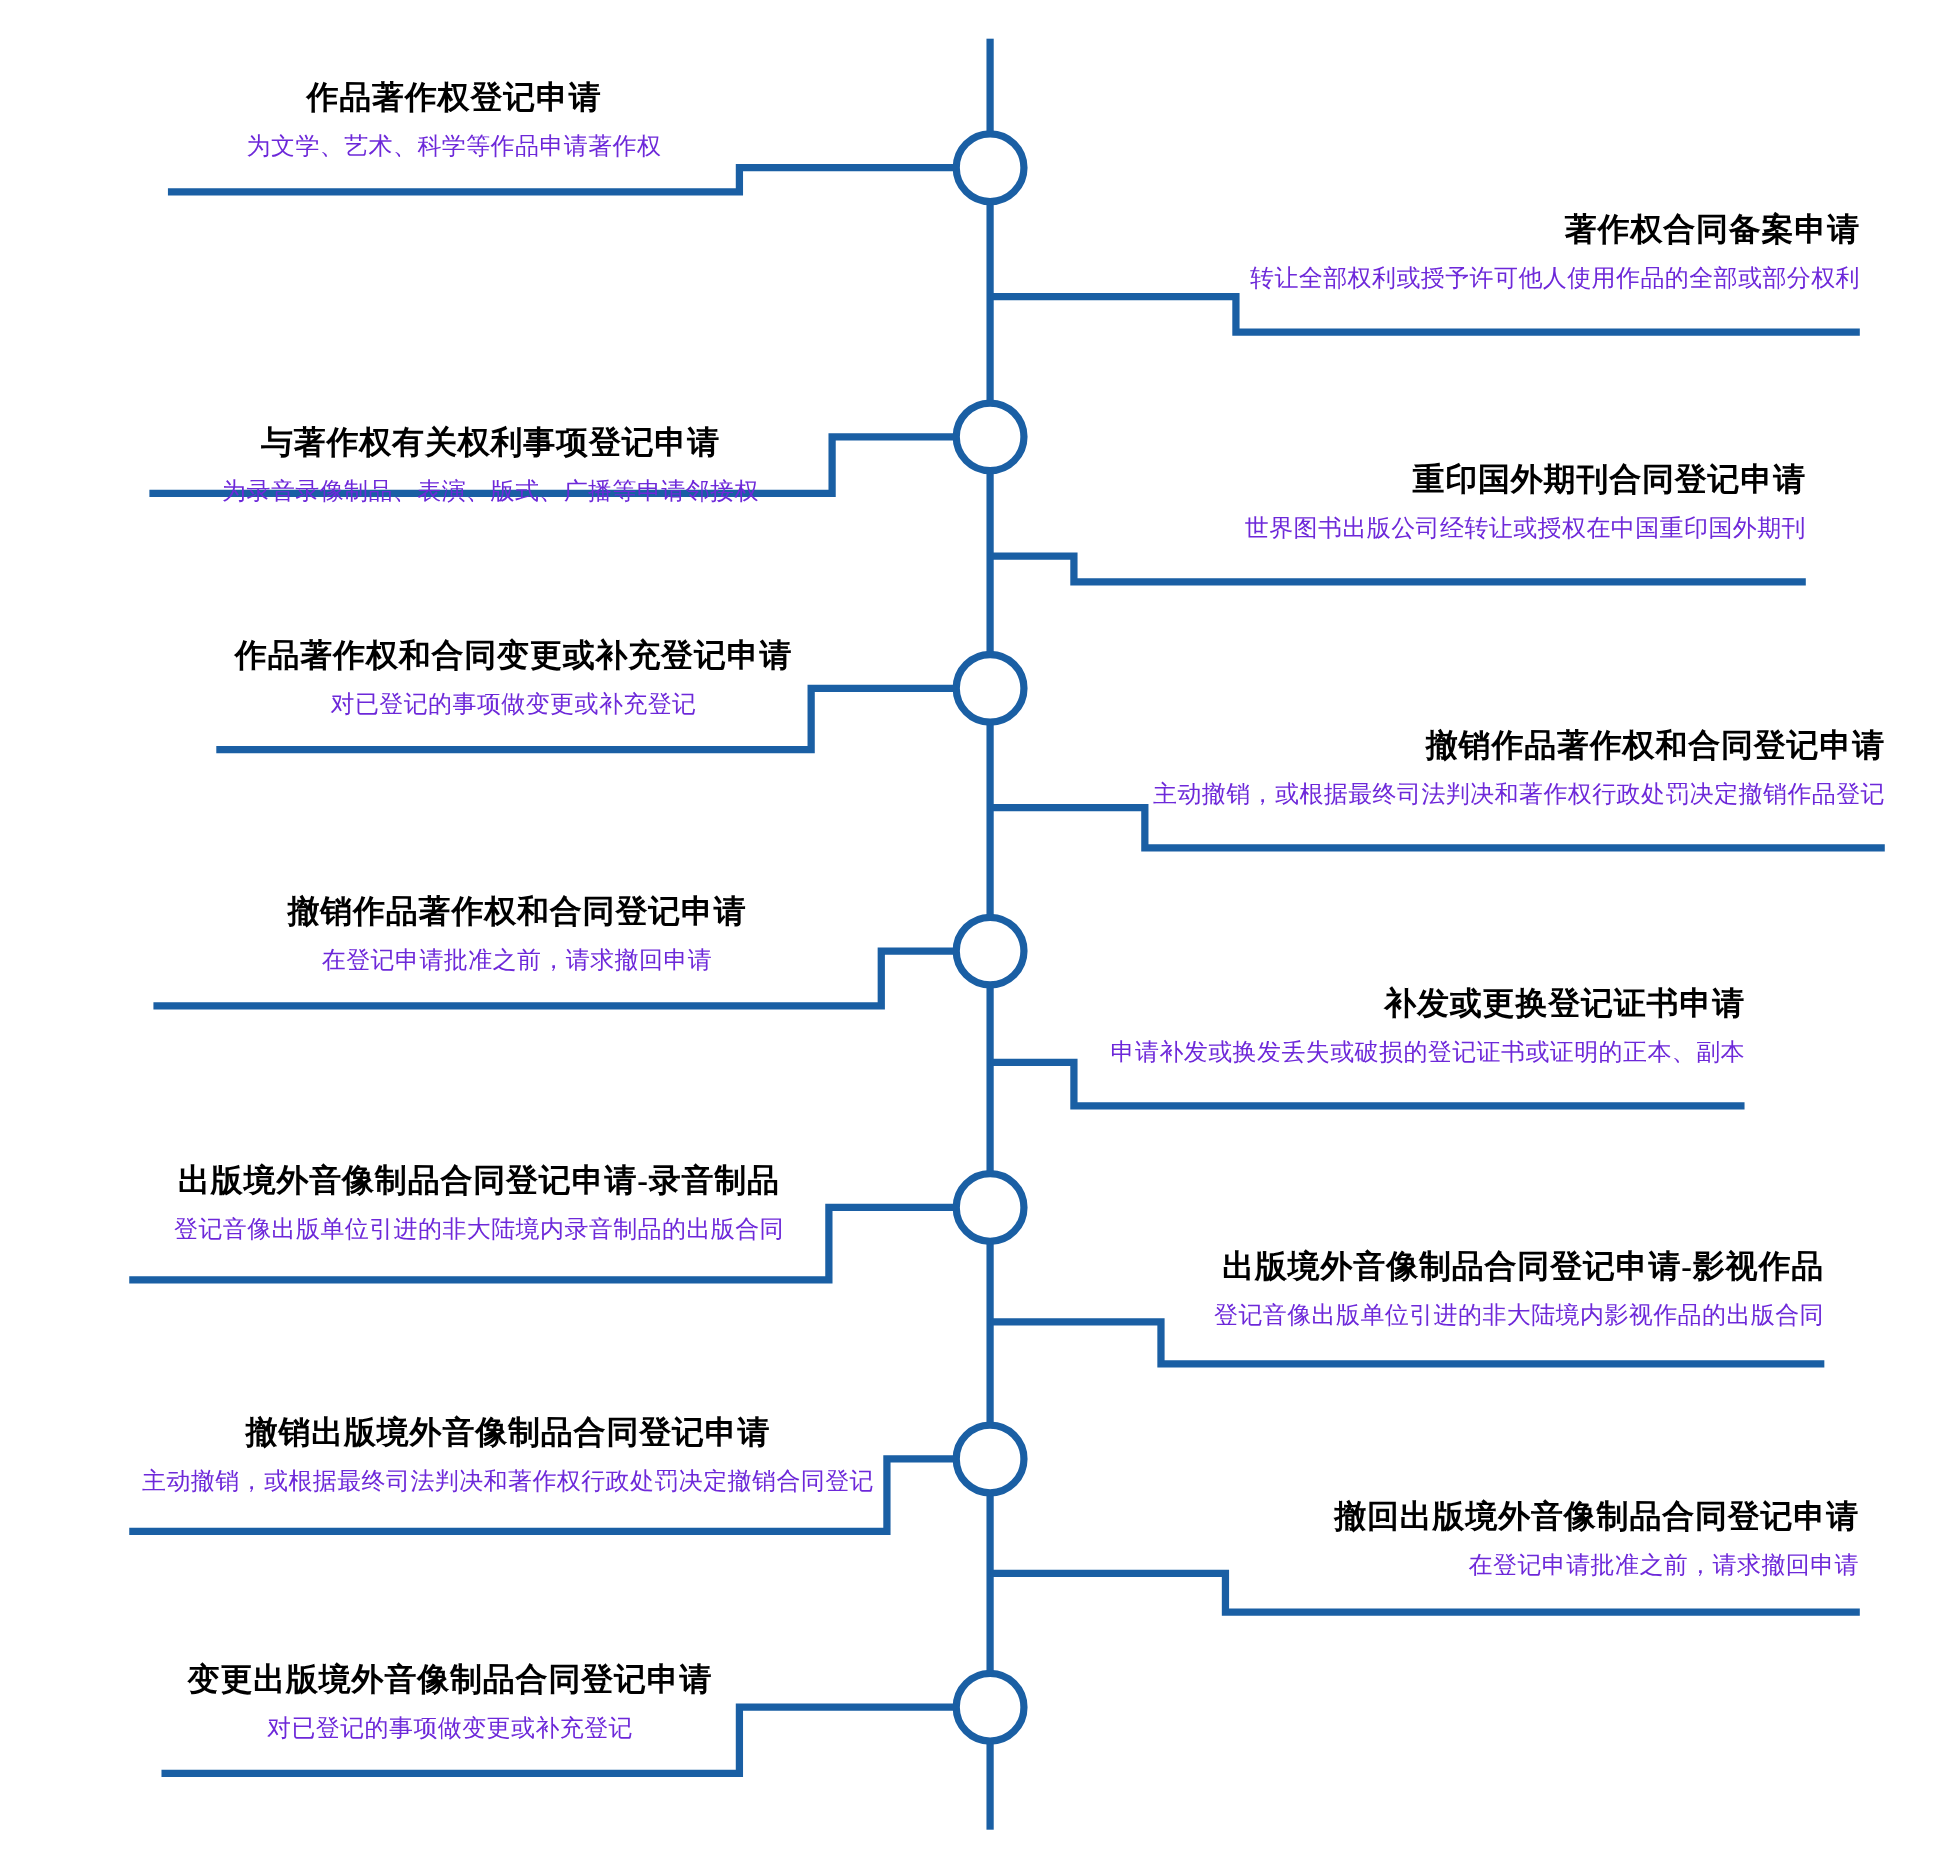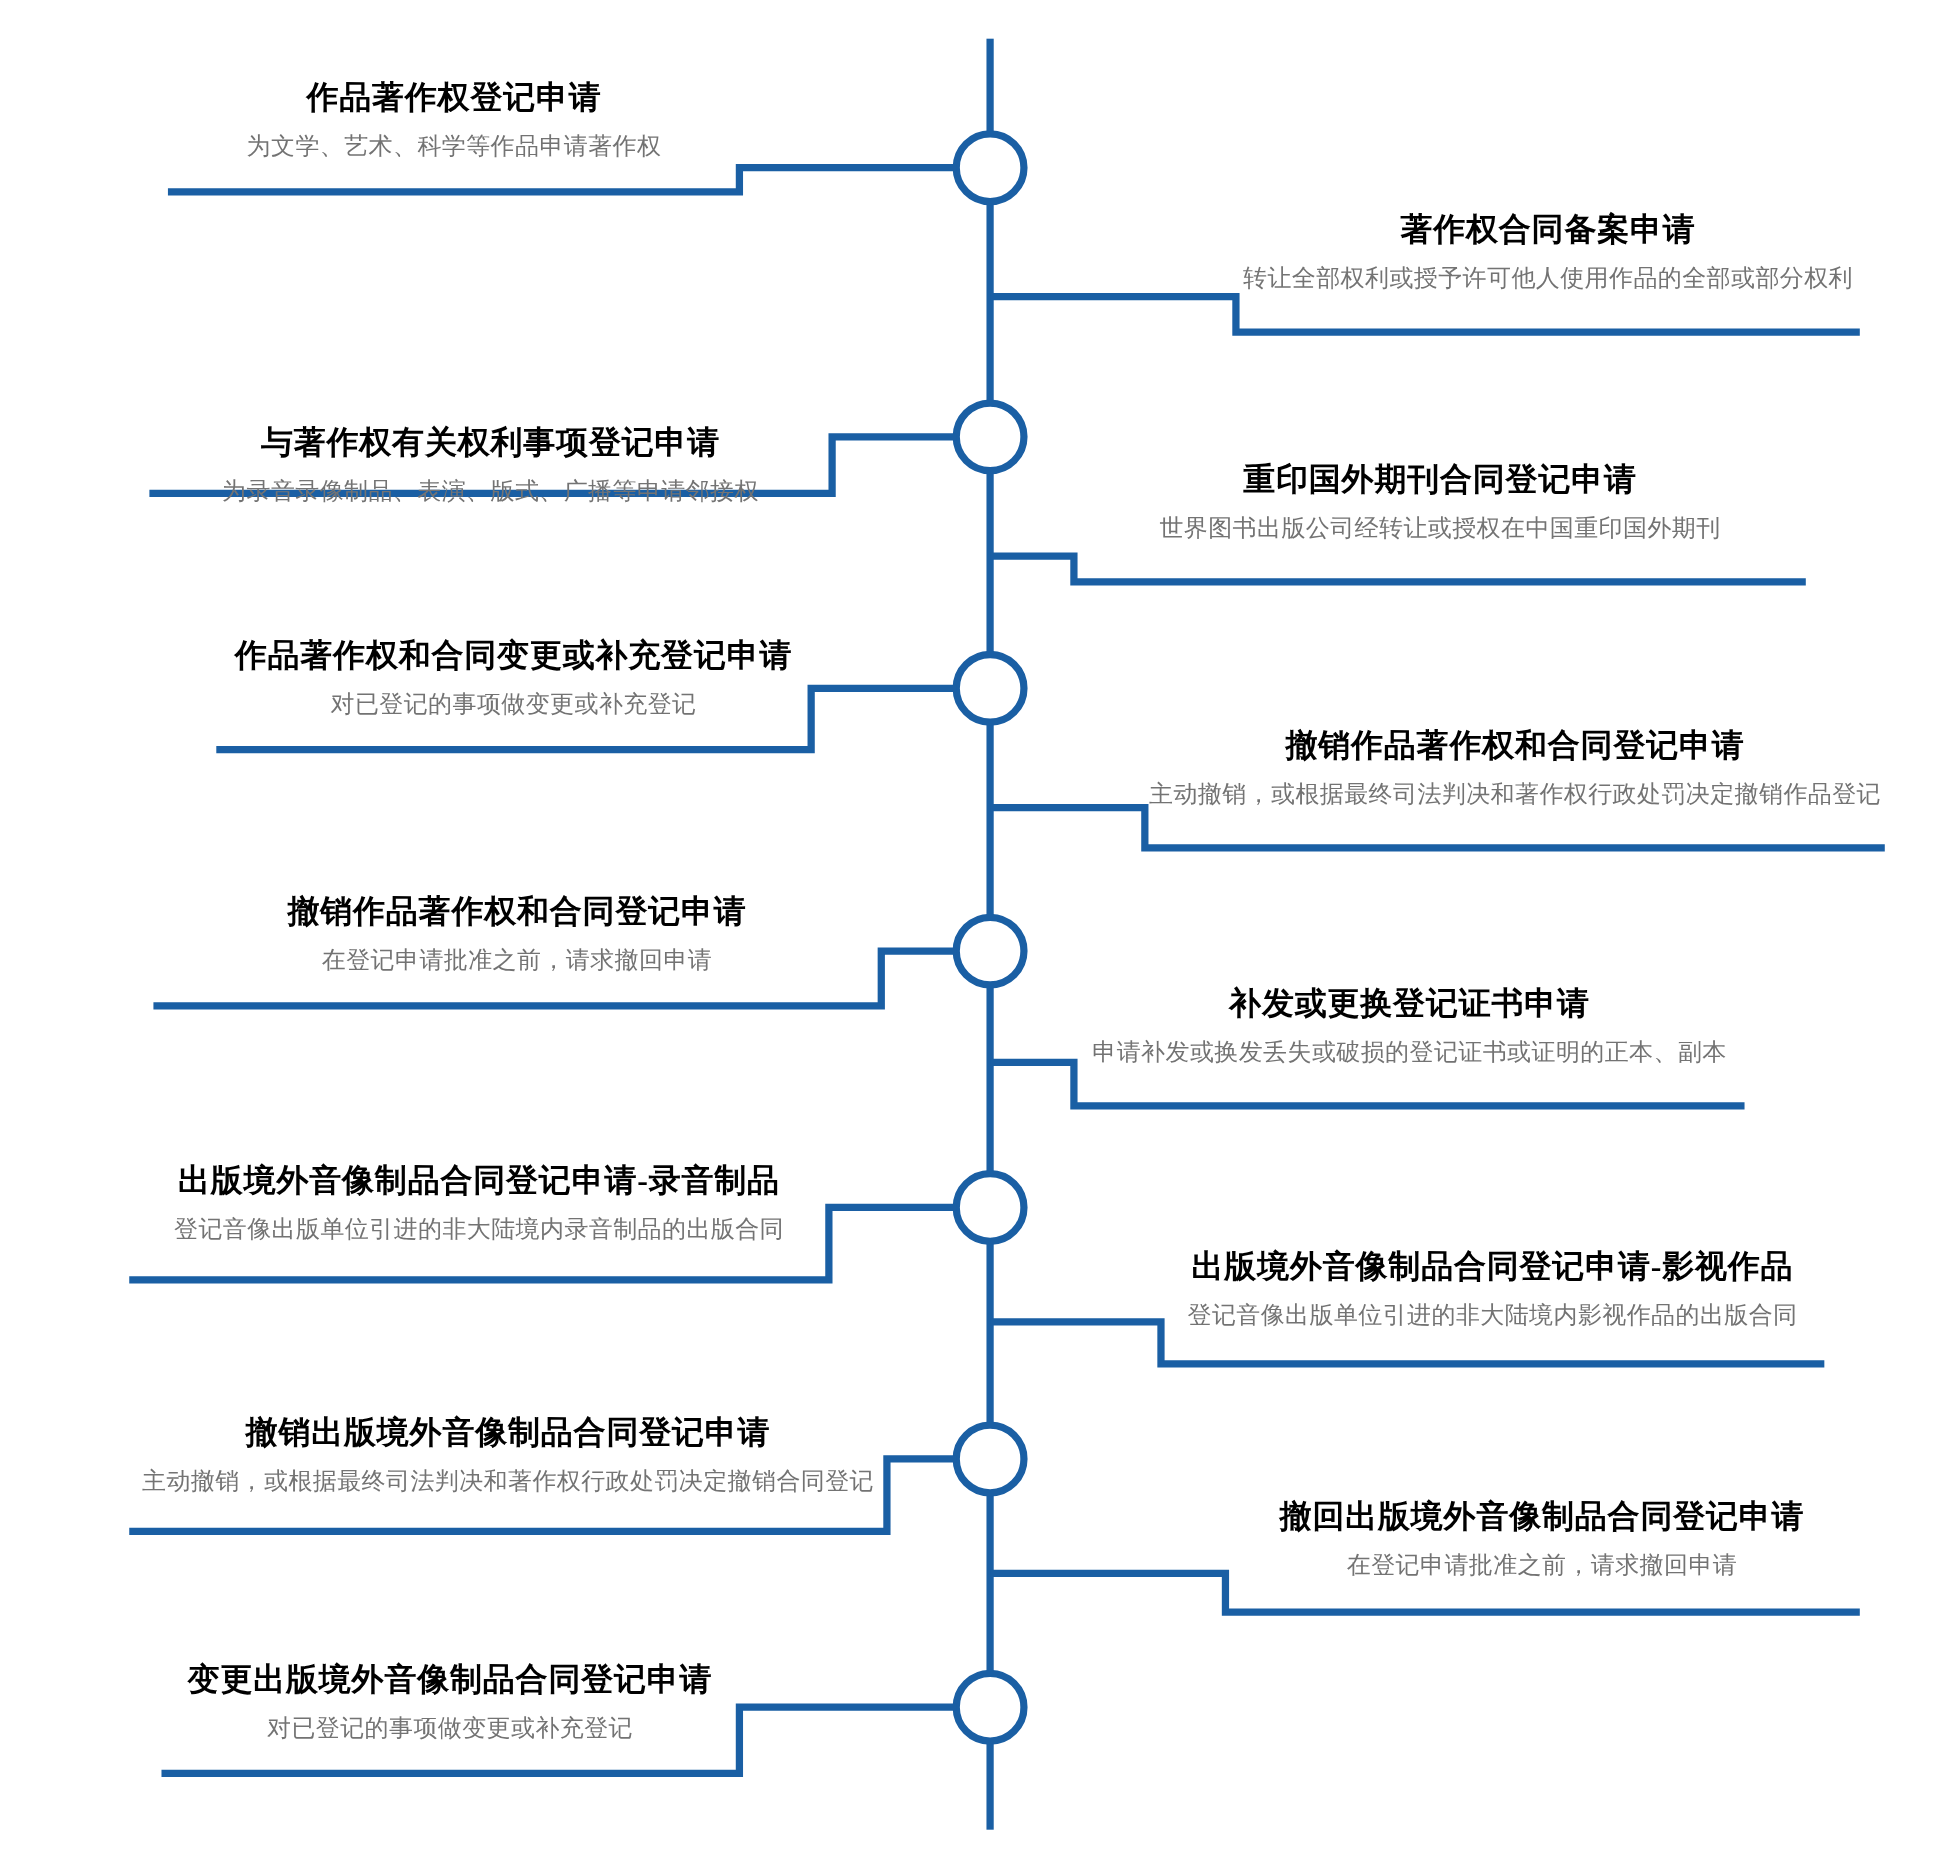--- a/index.html
+++ b/index.html
@@ -31,30 +31,30 @@
   .entry-title {
     font-size: 32px;
     font-weight: bold;
     color: #000000;
     line-height: 1.15;
     white-space: nowrap;
     letter-spacing: 0.8px;
   }
   .entry-desc {
     font-size: 24px;
-    color: #737373;
+    color: #6d28d9;
     line-height: 1.2;
     white-space: nowrap;
     letter-spacing: 0.4px;
   }
   .entry.left {
     text-align: center;
   }
   .entry.right {
-    text-align: center;
+    text-align: right;
   }
   .entry .entry-title {
     margin-bottom: 16px;
   }
 </style>
 </head>
 <body>
 
 <div id="canvas">
 

